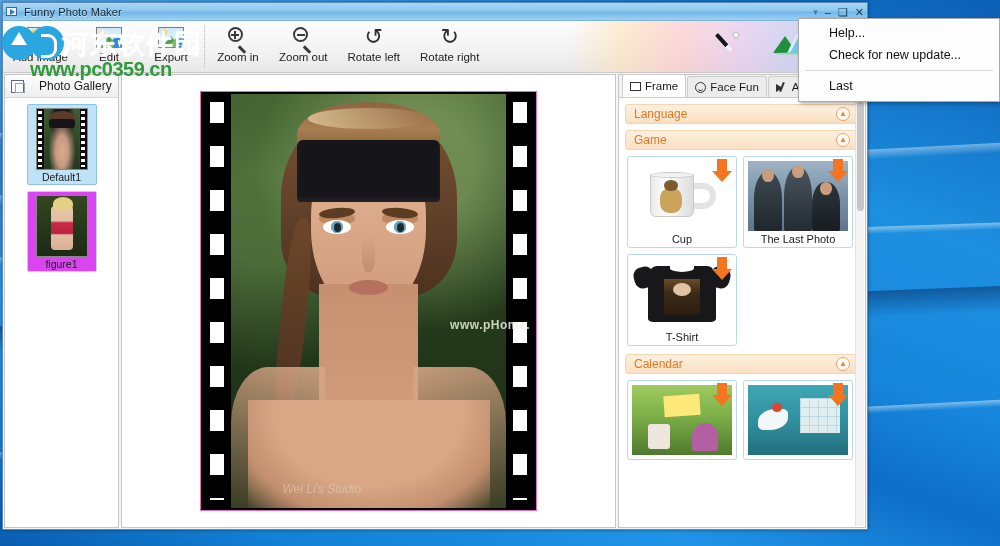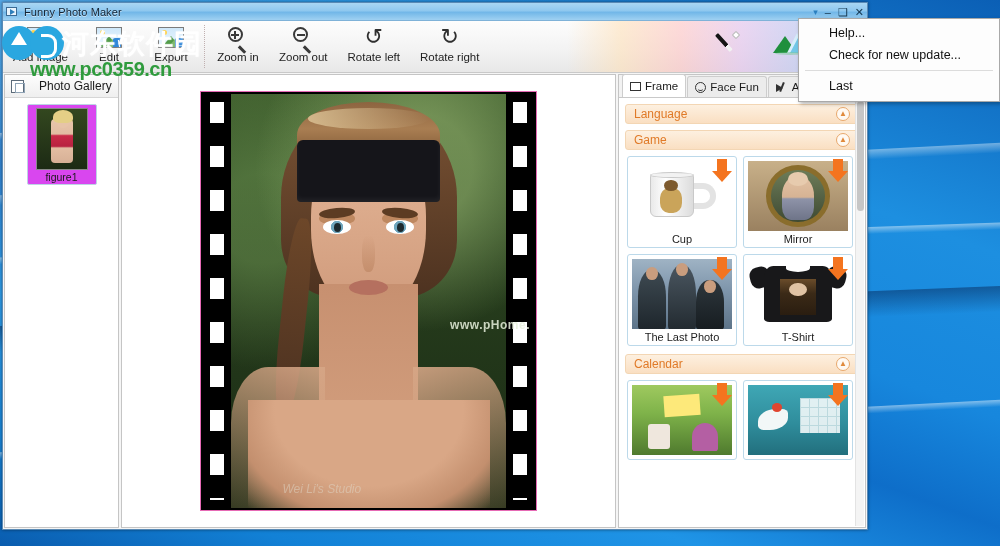--- a/index.html
+++ b/index.html
@@ -415,20 +415,32 @@
   </div>
 
   <div id="app-body">
 
     <div id="gallery">
       <div id="gallery-head">
         <div class="gal-ico"></div>
         <div class="t">Photo Gallery</div>
       </div>
       <div id="gallery-list">
+        <div class="thumb sel">
+          <div class="pic">
+            <div class="mini-film">
+              <div class="person"></div>
+                <div class="hair"></div>
+                <div class="band"></div>
+              <div class="perf-l"></div>
+                <div class="perf-r"></div>
+            </div>
+          </div>
+          <div class="cap">Default1</div>
+        </div>
         <div class="thumb">
           <div class="pic">
             <div class="mini-fig">
                 <div class="body"></div>
                 <div class="head"></div>
                 <div class="hair2"></div>
               </div>
           </div>
           <div class="cap">figure1</div>
         </div>
@@ -504,34 +516,20 @@
                     <div class="body"></div>
                     <div class="rim"></div>
                     <div class="toon"></div>
                   </div>
               </div>
               <div class="dl">
                   <div class="stem"></div>
                   <div class="head"></div>
                 </div>
               <div class="cap">Cup</div>
-            </div>
-            <div class="card">
-              <div class="cimg">
-                <div class="art-mirror">
-                    <div class="oval"></div>
-                    <div class="prs"></div>
-                    <div class="hd"></div>
-                  </div>
-              </div>
-              <div class="dl">
-                  <div class="stem"></div>
-                  <div class="head"></div>
-                </div>
-              <div class="cap">Mirror</div>
             </div>
             <div class="card">
               <div class="cimg">
                 <div class="art-lastand">
                     <div class="f f1"></div>
                     <div class="f f2"></div>
                     <div class="f f3"></div>
                     <div class="hd h1"></div>
                     <div class="hd h2"></div>
                     <div class="hd h3"></div>

